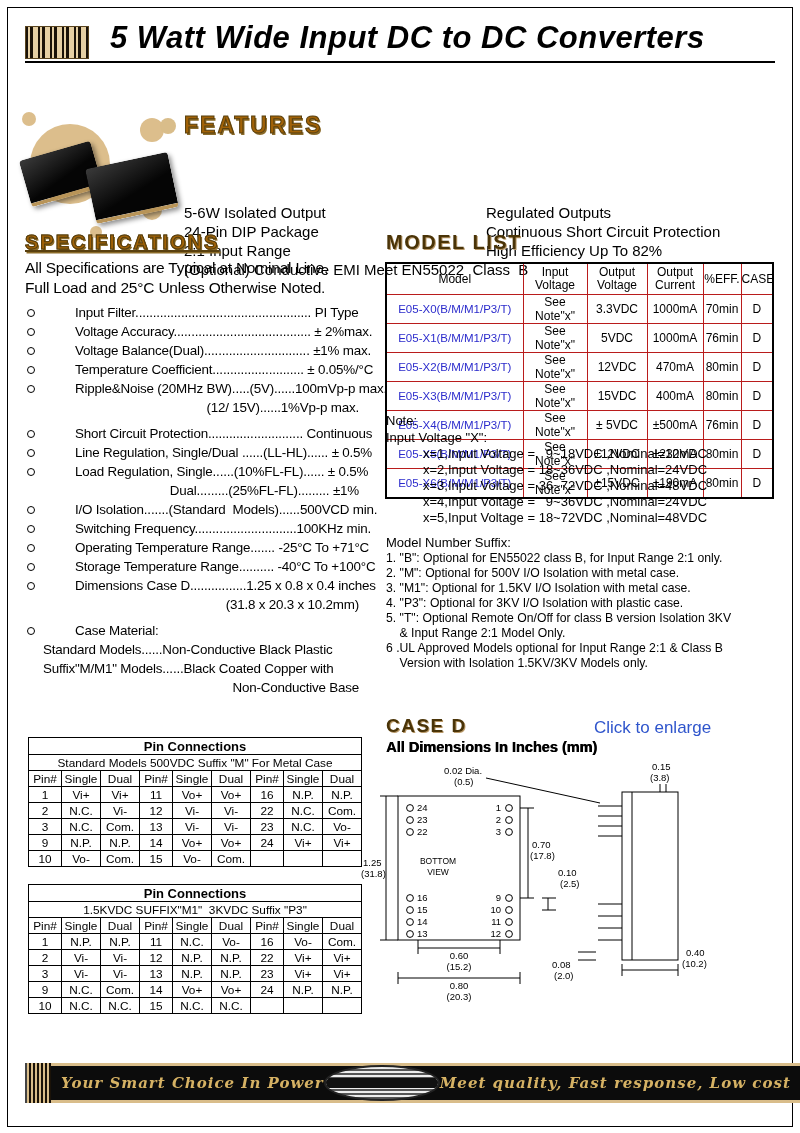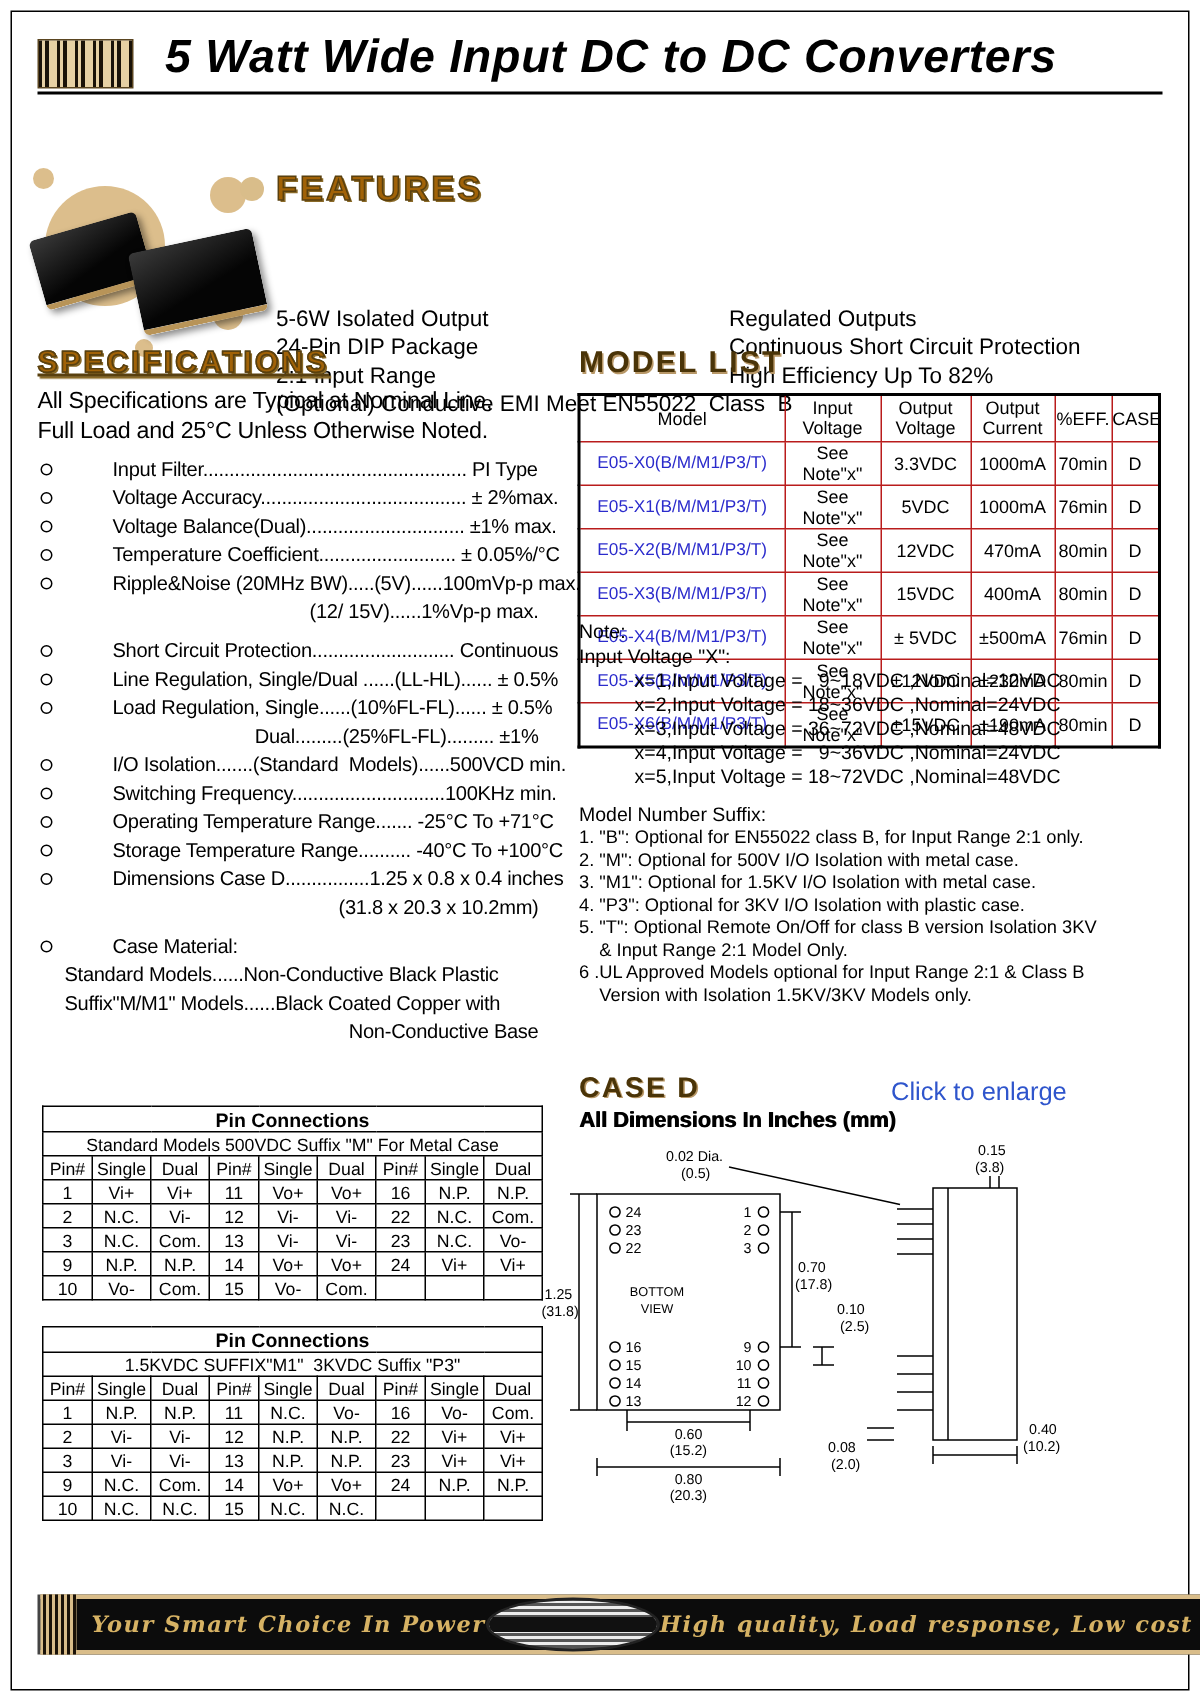--- a/index.html
+++ b/index.html
@@ -587,17 +587,17 @@
     </g>
   </svg>
 
   <div class="footer">
     <div class="f-left"></div>
     <div class="f-bar">
       <span class="f-script">Your Smart Choice In Power</span>
       <span class="f-logo">
           <span class="f-logo-band"></span>
         </span>
-      <span class="f-script">High quality,  Load response,  Low cost</span>
+      <span class="f-script">Meet quality,  Fast response,  Low cost</span>
     </div>
 
   </div>
 </div>
 
 </body></html>

